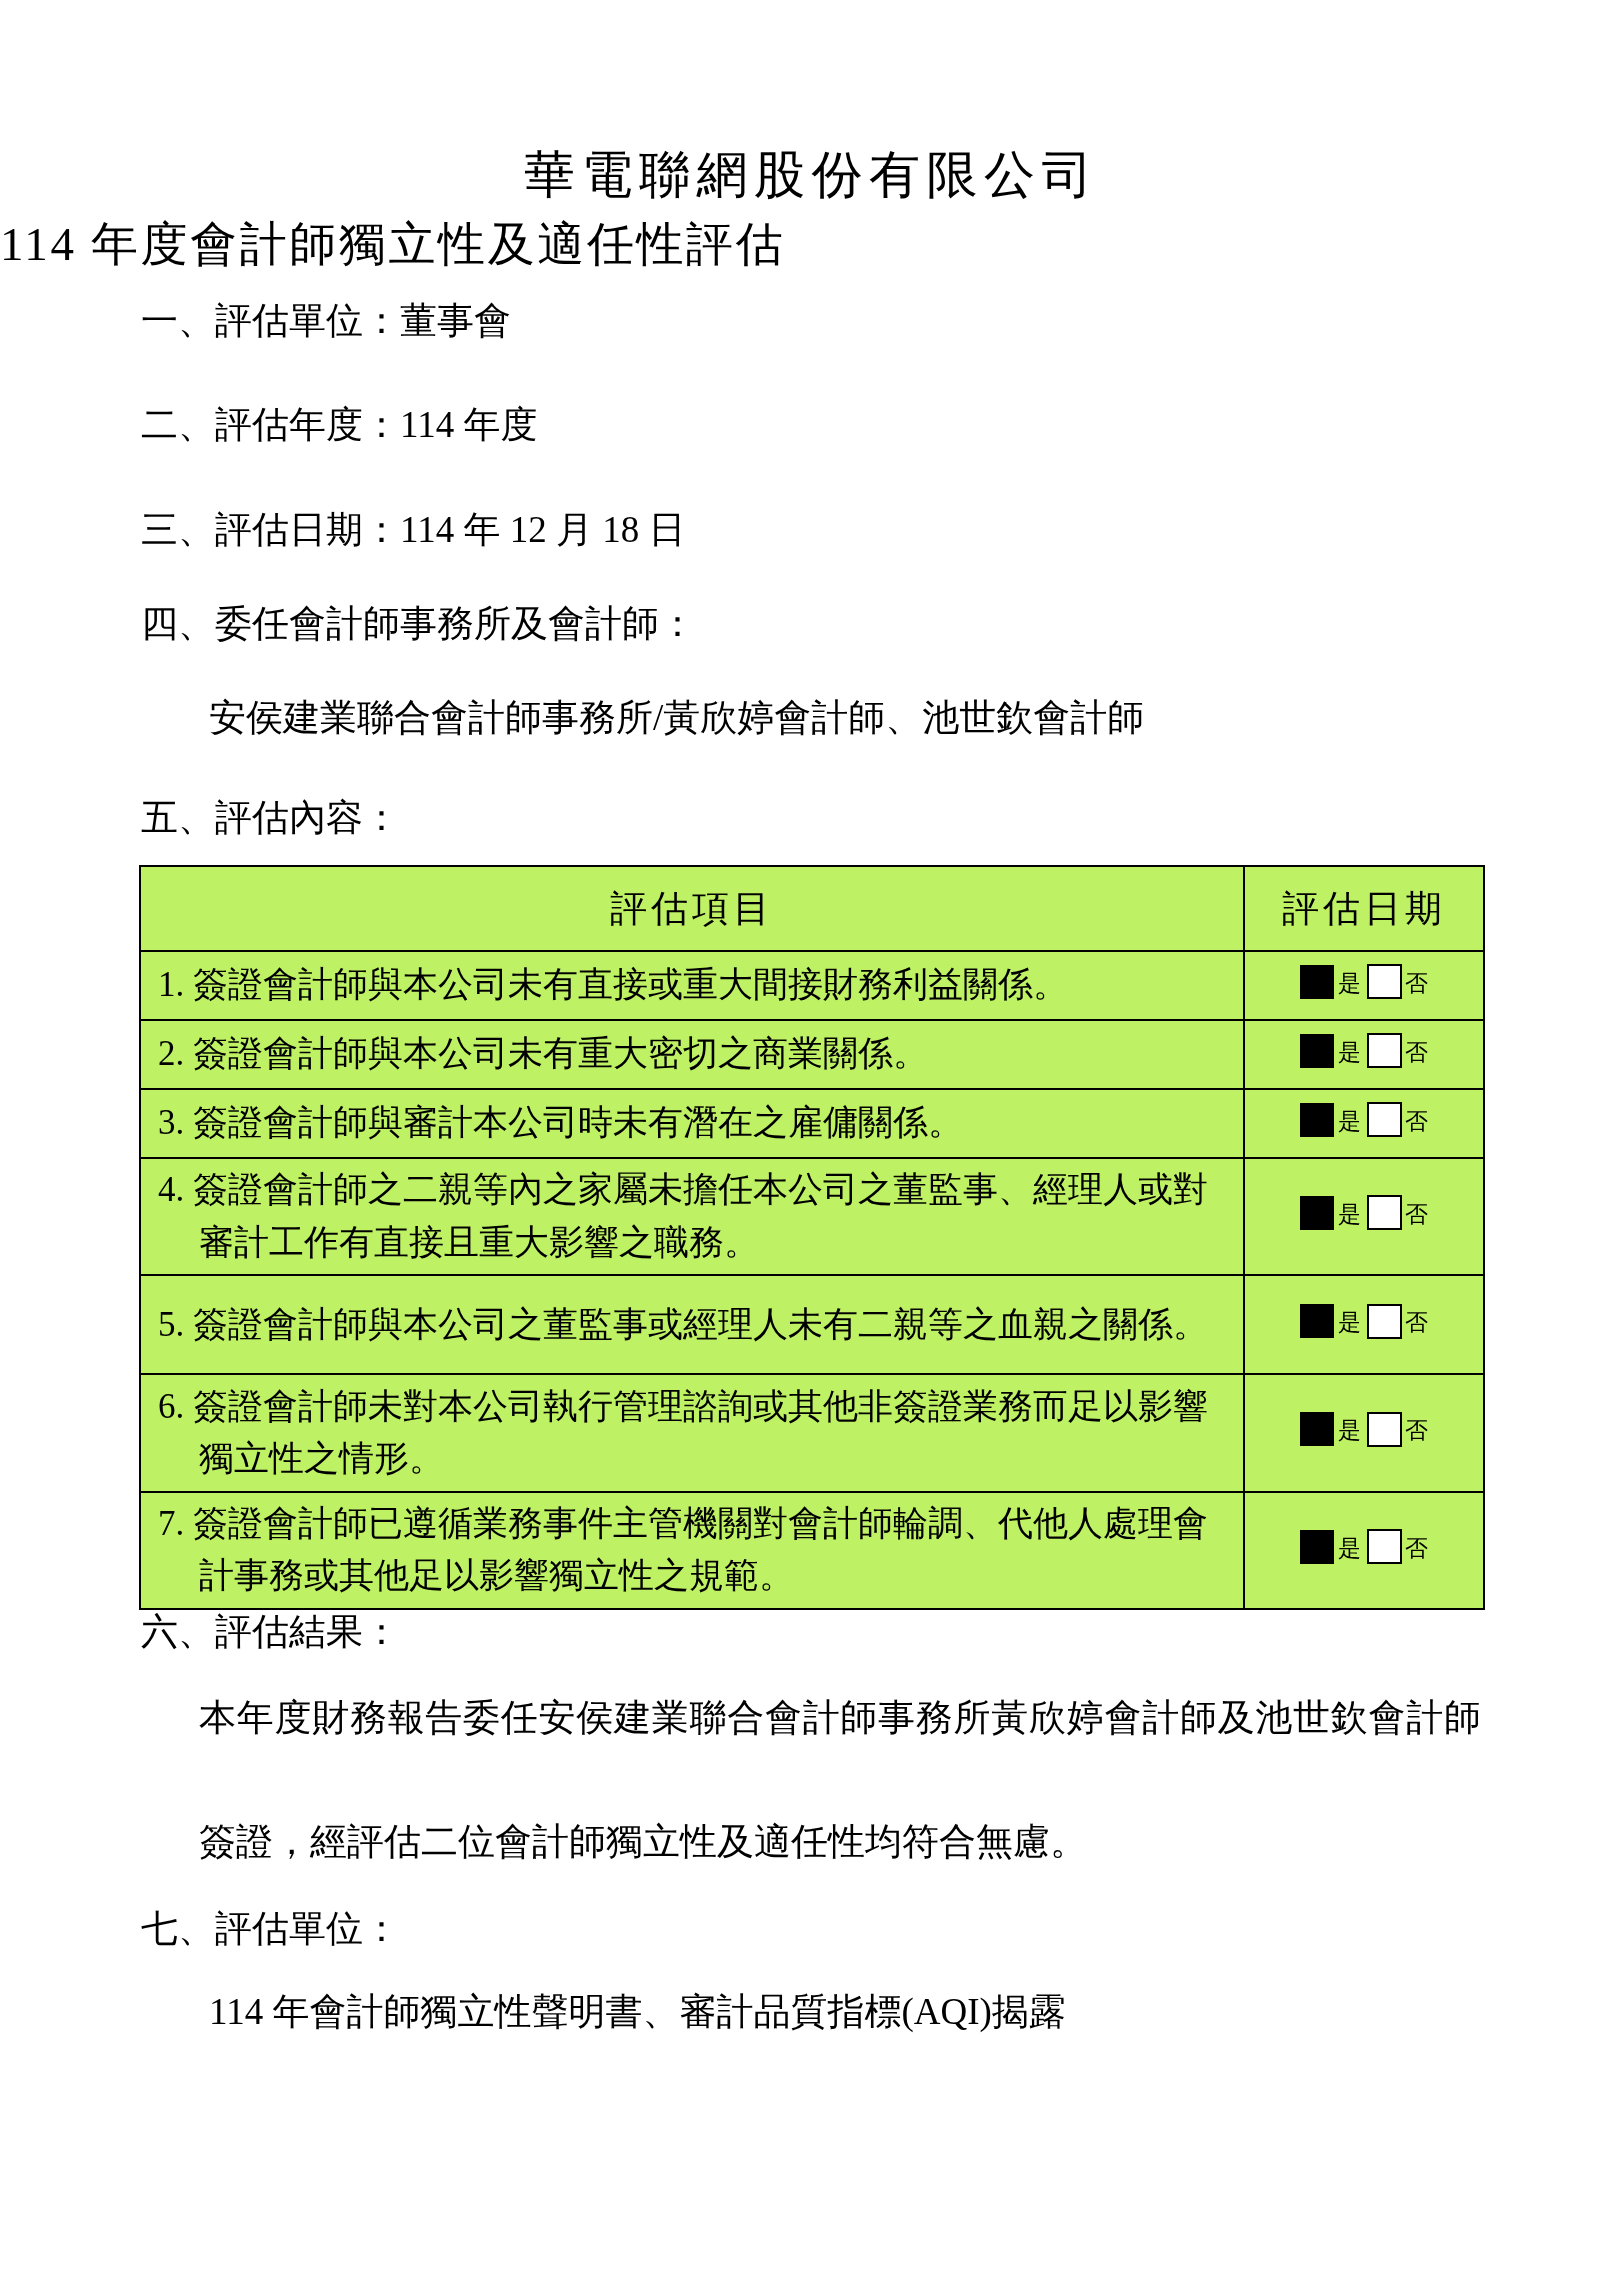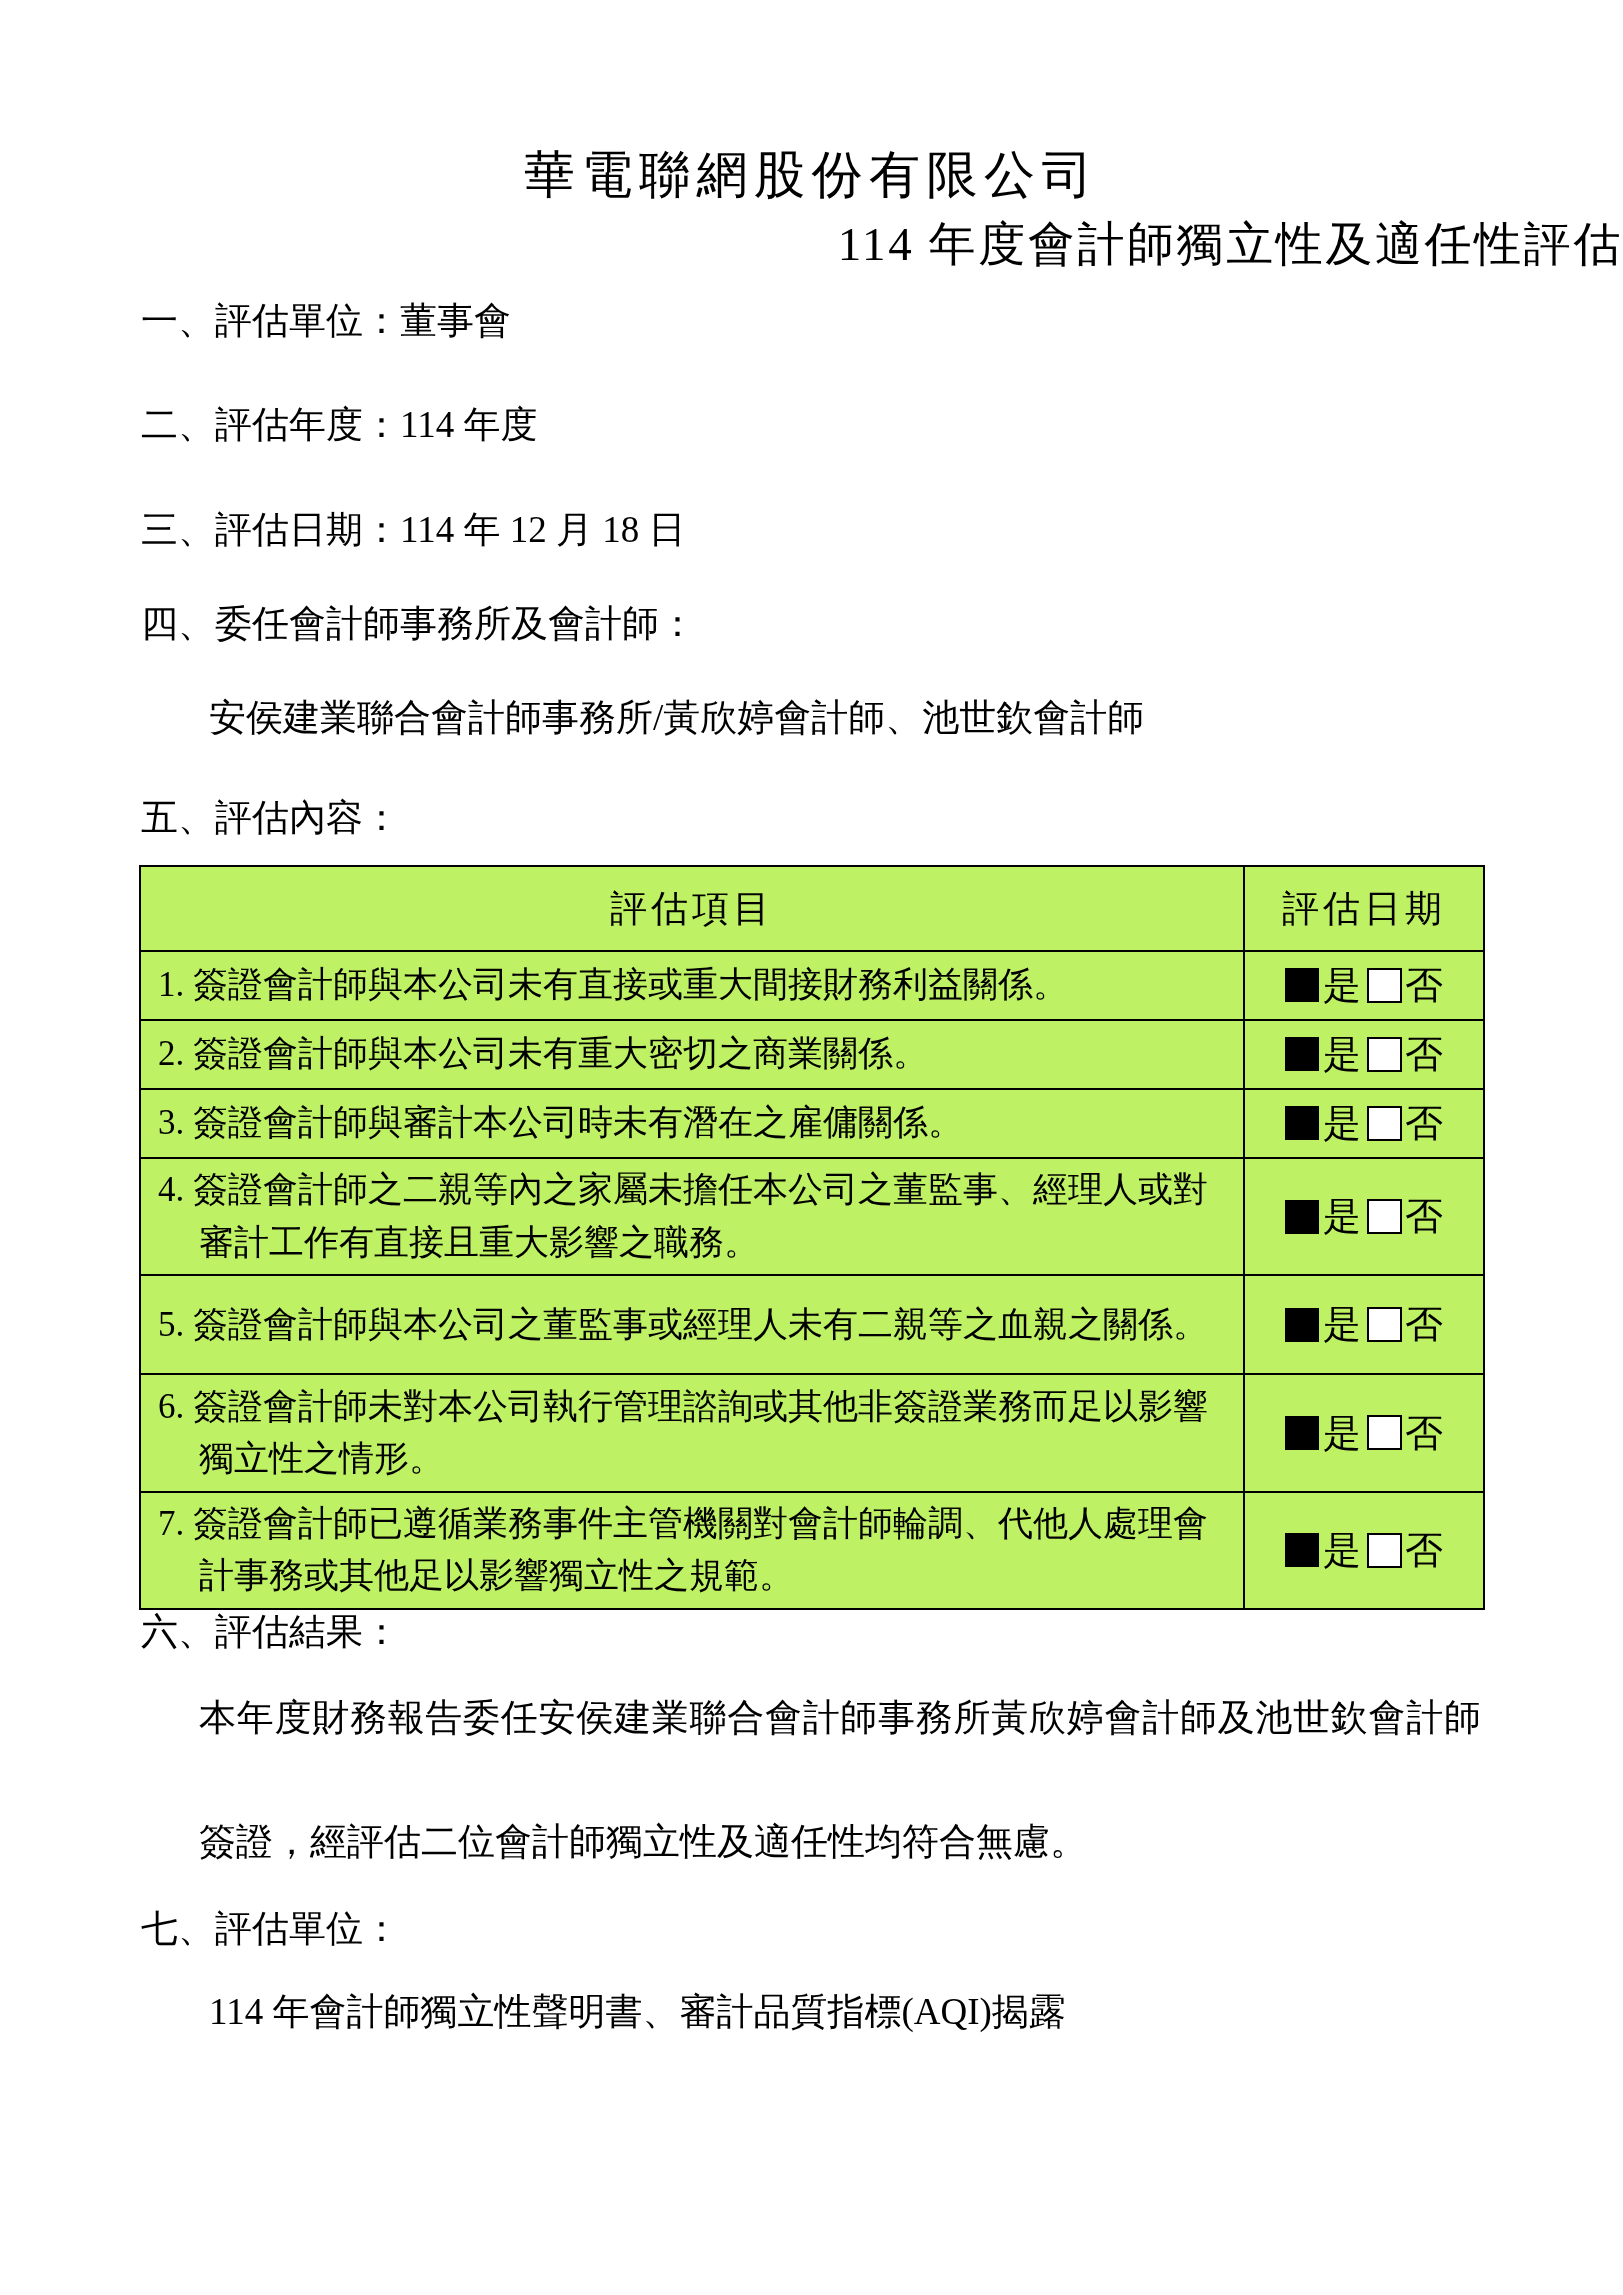--- a/index.html
+++ b/index.html
@@ -17,21 +17,21 @@
   .doc-title {
     top: 141px; left: 0; width: 1623px;
     text-align: center;
     font-size: 51px;
     font-weight: 400;
     letter-spacing: 6.5px;
     white-space: nowrap;
   }
   .doc-subtitle {
     top: 213px; left: 0; width: 1623px;
-    text-align: right;
+    text-align: left;
     font-size: 47px;
     font-weight: 400;
     letter-spacing: 2.6px;
     white-space: nowrap;
   }
 
   .body-line {
     font-size: 37px;
     line-height: 1.15;
     white-space: nowrap;
@@ -81,21 +81,21 @@
     text-align: center;
     letter-spacing: 3.9px;
   }
   td.item-cell {
     font-size: 35px;
     line-height: 1.5;
     padding: 5.2px 11.8px 5.2px 58px;
     text-indent: -41px;
   }
   td.result-cell {
-    font-size: 38px;
+    font-size: 23px;
     text-align: center;
     white-space: nowrap;
   }
   .cbox {
     display: inline-block;
     vertical-align: middle;
     position: relative;
     top: -3.9px;
   }
   .cbox-filled {

